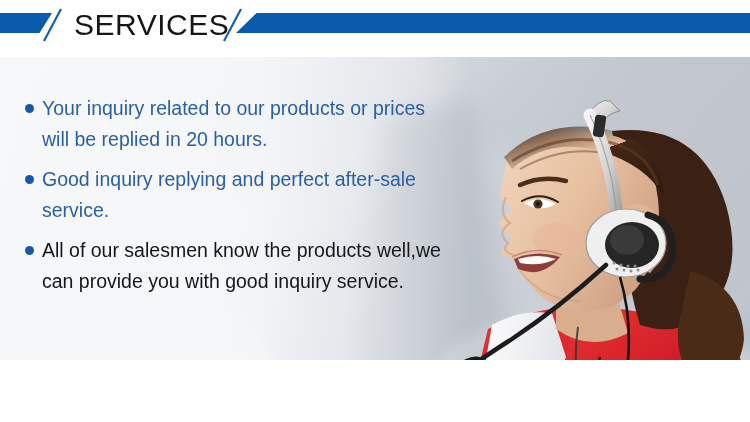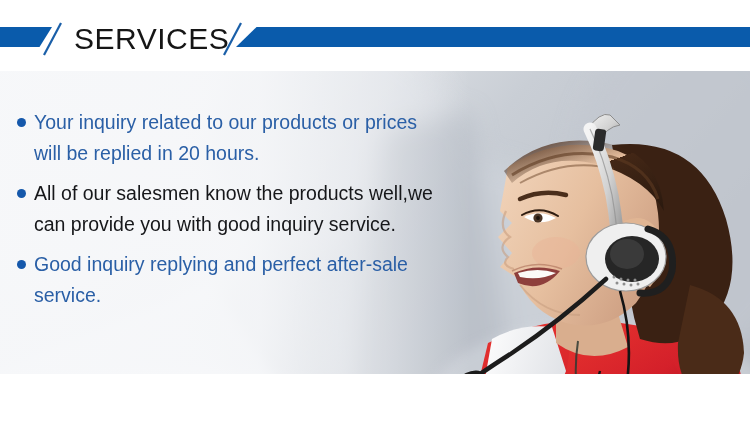--- a/index.html
+++ b/index.html
@@ -10,21 +10,20 @@
   body {
     font-family: "Liberation Sans", sans-serif;
   }
 
   .page {
     position: relative;
     width: 750px;
     height: 360px;
     background: #f9a8d4;
     overflow: hidden;
-    margin-top: 14px;
   }
 
   
   .header {
     position: absolute;
     left: 0;
     top: 0;
     width: 750px;
     height: 57px;
     background: #ffffff;
@@ -125,21 +124,21 @@
     left: 0;
     top: 404px;
     width: 750px;
     height: 18px;
     background: #ffffff;
   }
 
   
   .bullet-list {
     position: absolute;
-    left: 0;
+    left: 8px;
     top: 57px;
     width: 470px;
     height: 347px;
     padding: 36px 0 0 0;
     margin: 0;
     box-sizing: border-box;
   }
 
   .bullet-item {
     position: relative;
@@ -337,29 +336,29 @@
   </div>
 
   <div class="bullet-list">
 
     <div class="bullet-item accent">
       <span class="dot"></span>
       <span>Your inquiry related to our products or prices</span>
       <span class="bullet-line2">will be replied in 20 hours.</span>
     </div>
 
+    <div class="bullet-item accent">
+      <span class="dot"></span>
+      <span>Good inquiry replying and perfect after-sale</span>
+      <span class="bullet-line2">service.</span>
+    </div>
+
     <div class="bullet-item">
       <span class="dot"></span>
       <span>All of our salesmen know the products well,we</span>
       <span class="bullet-line2">can provide you with good inquiry service.</span>
     </div>
 
-    <div class="bullet-item accent">
-      <span class="dot"></span>
-      <span>Good inquiry replying and perfect after-sale</span>
-      <span class="bullet-line2">service.</span>
-    </div>
-
 
   </div>
 
   <div class="bottom-strip"></div>
 </div>
 
 </body></html>

